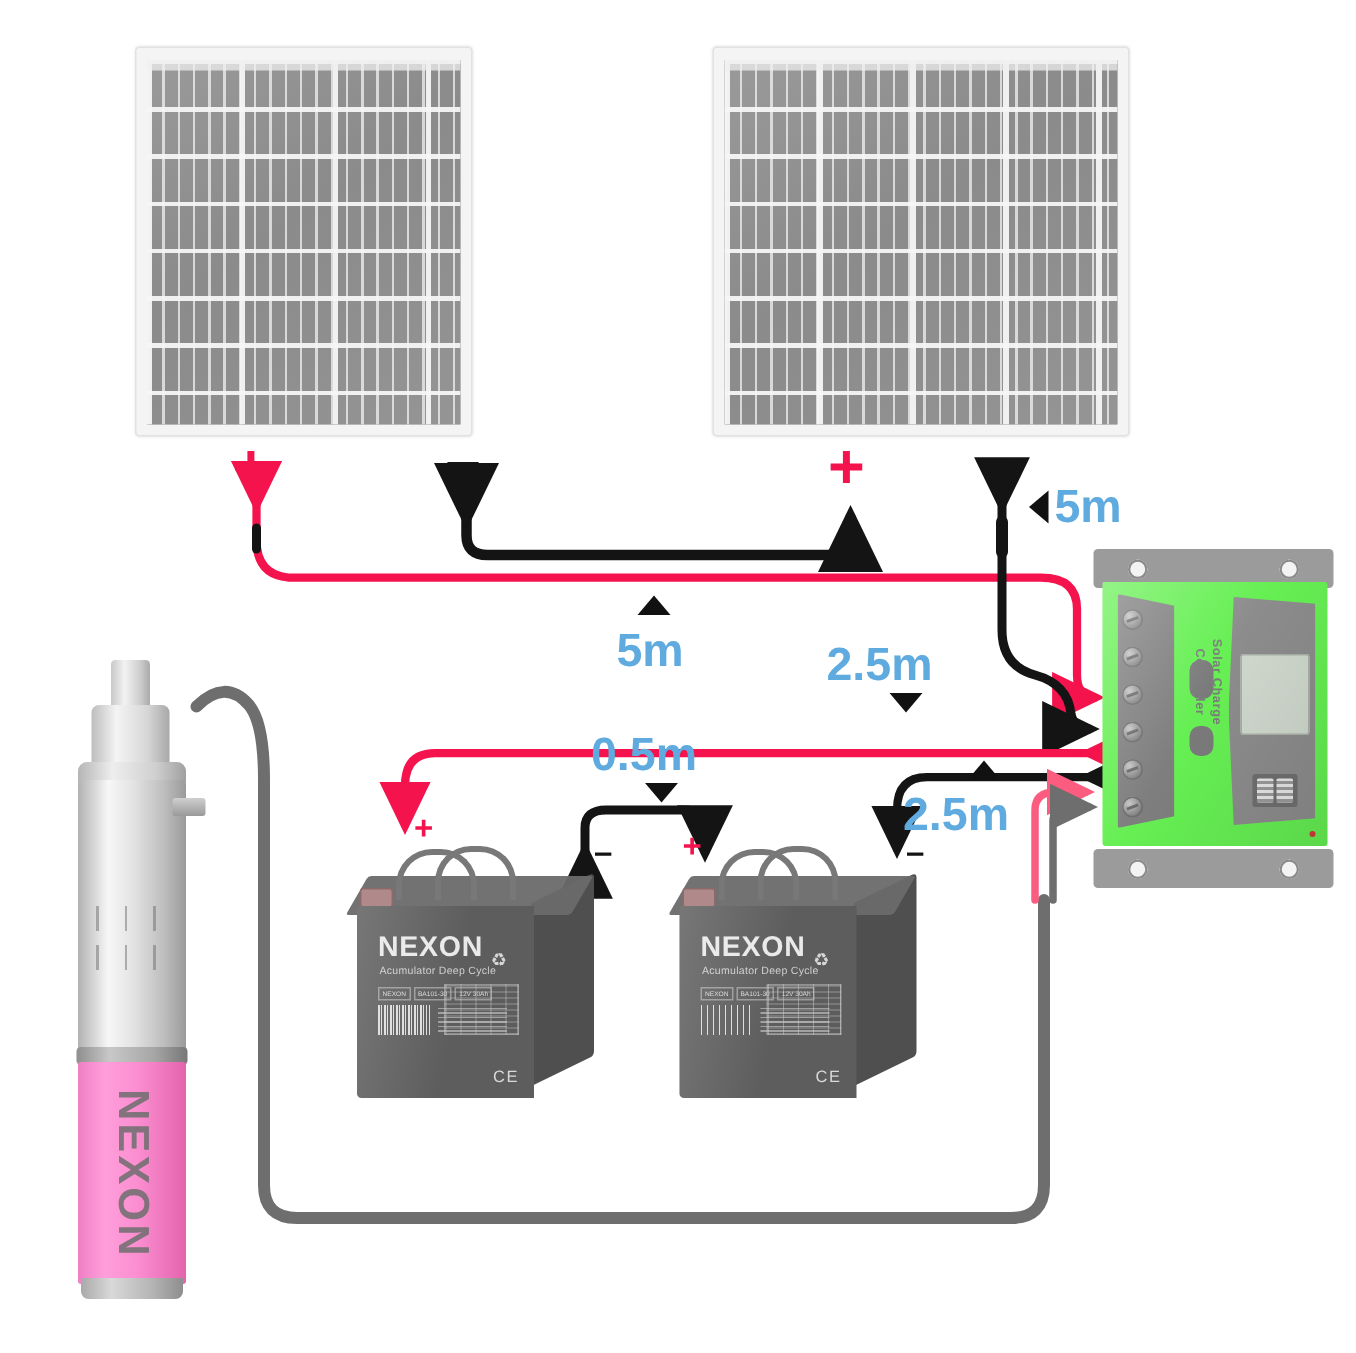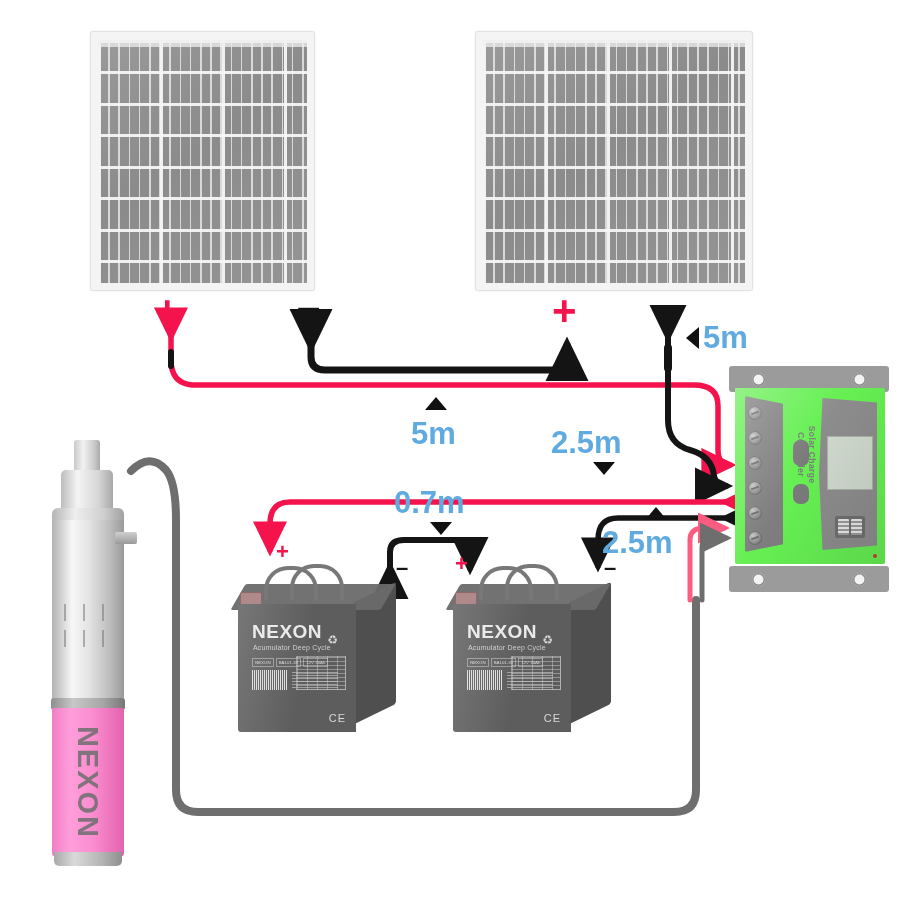--- a/index.html
+++ b/index.html
@@ -184,21 +184,21 @@
 
   <div class="tri tri-left" style="left:686px;top:327px;"></div>
   <div class="dist" style="left:703px;top:322px;">5m</div>
 
   <div class="tri tri-up" style="left:425px;top:397px;"></div>
   <div class="dist" style="left:411px;top:418px;">5m</div>
 
   <div class="dist" style="left:551px;top:427px;">2.5m</div>
   <div class="tri tri-down" style="left:593px;top:462px;"></div>
 
-  <div class="dist" style="left:394px;top:487px;">0.7m</div>
+  <div class="dist" style="left:394px;top:487px;">0.5m</div>
   <div class="tri tri-down" style="left:430px;top:522px;"></div>
 
   <div class="tri tri-up" style="left:645px;top:507px;"></div>
   <div class="dist" style="left:602px;top:527px;">2.5m</div>
 
   <div class="plus-sm" style="left:276px;top:541px;">+</div>
   <div class="minus-sm" style="left:396px;top:557px;">–</div>
   <div class="plus-sm" style="left:455px;top:553px;">+</div>
   <div class="minus-sm" style="left:604px;top:557px;">–</div>
 

